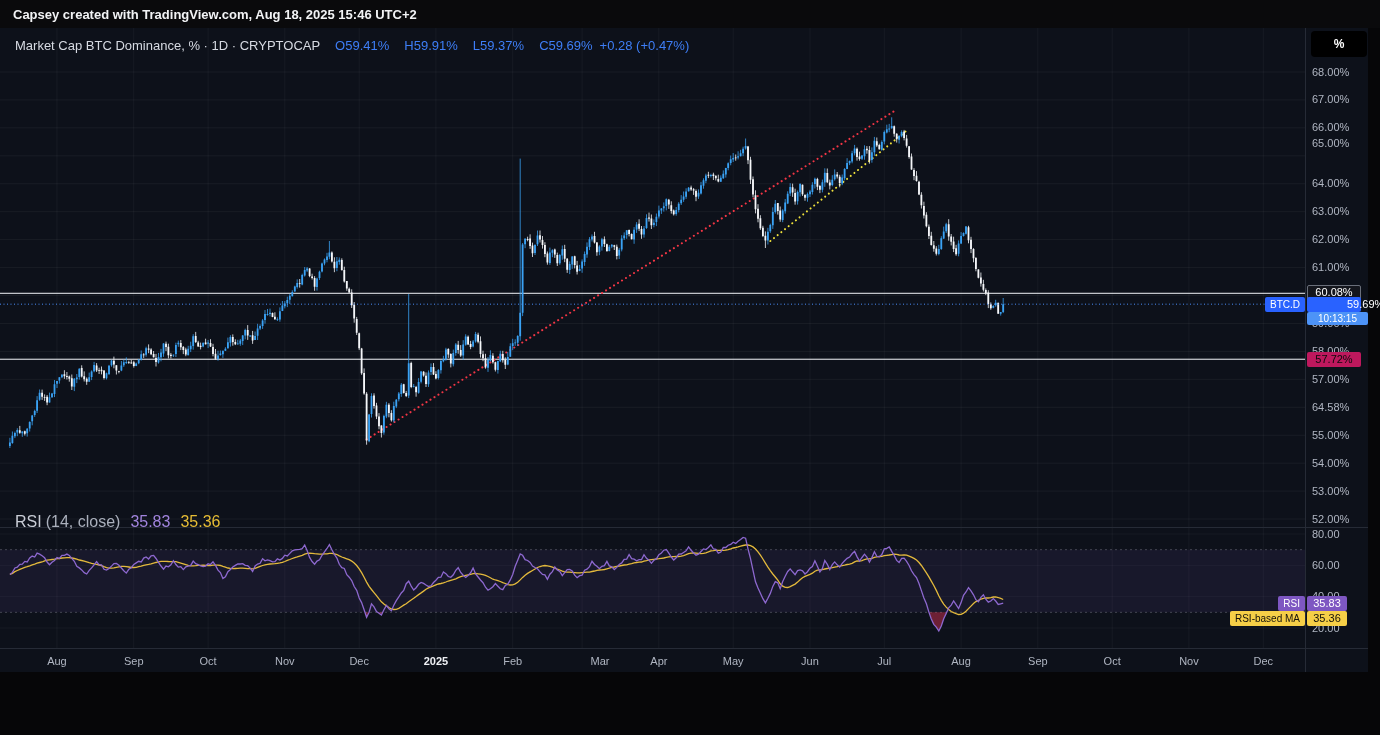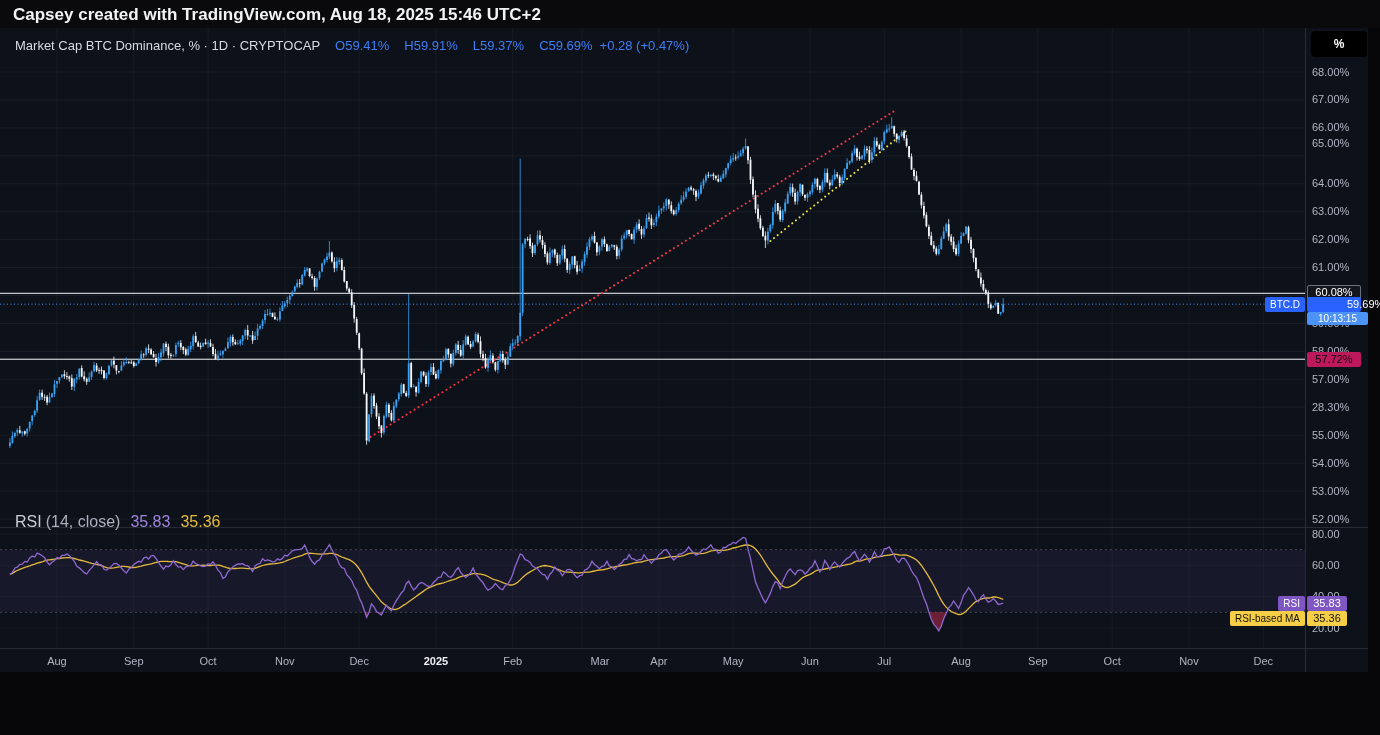--- a/index.html
+++ b/index.html
@@ -1,21 +1,21 @@
 <!DOCTYPE html>
 <html><head>
 <meta charset="utf-8">
 <style>
   * { margin:0; padding:0; box-sizing:border-box; }
   html,body { width:1380px; height:735px; background:#060608; overflow:hidden; }
   .stage { position:relative; width:1380px; height:735px; background:#060608;
            font-family:"Liberation Sans", sans-serif; }
 
   .topbar { position:absolute; left:0; top:0; width:1380px; height:28px; background:#0a0a0c;
-            color:#f2f3f5; font-size:17px; font-weight:700; line-height:29px; padding-left:13px;
+            color:#f2f3f5; font-size:13px; font-weight:700; line-height:29px; padding-left:13px;
             white-space:nowrap; z-index:3; }
 
   .chart-bg { position:absolute; left:0; top:28px; width:1368px; height:644px; background:#0d111a; }
   #chart-svg { position:absolute; left:0; top:28px; width:1368px; height:644px; display:block; }
 
   .legend { position:absolute; left:15px; top:38px; font-size:13px; color:#d6dae2;
             white-space:nowrap; z-index:4; }
   .legend .tok { color:#3e7ef6; margin-left:7px; }
   #ohlc .tok { margin-left:15px; color:#3e7ef6; }
 
@@ -149,21 +149,21 @@
     <div class="ptick" style="top: 120.38px;">66.00%</div>
     <div class="ptick" style="top: 136px;">65.00%</div>
     <div class="ptick" style="top: 176.26px;">64.00%</div>
     <div class="ptick" style="top: 204.2px;">63.00%</div>
     <div class="ptick" style="top: 232.14px;">62.00%</div>
     <div class="ptick" style="top: 260.08px;">61.00%</div>
     <div class="ptick" style="top: 288.02px;">60.00%</div>
     <div class="ptick" style="top: 315.96px;">59.00%</div>
     <div class="ptick" style="top: 343.9px;">58.00%</div>
     <div class="ptick" style="top: 371.84px;">57.00%</div>
-    <div class="ptick" style="top: 399.78px;">28.30%</div>
+    <div class="ptick" style="top: 399.78px;">64.58%</div>
     <div class="ptick" style="top: 427.72px;">55.00%</div>
     <div class="ptick" style="top: 455.66px;">54.00%</div>
     <div class="ptick" style="top: 483.6px;">53.00%</div>
     <div class="ptick" style="top: 511.54px;">52.00%</div>
     <div class="ptick" style="top: 526.5px;">80.00</div>
     <div class="ptick" style="top: 557.833px;">60.00</div>
     <div class="ptick" style="top: 589.167px;">40.00</div>
     <div class="ptick" style="top: 620.5px;">20.00</div>
     <div class="ttick" style="left: 56.963px;">Aug</div>
     <div class="ttick" style="left: 133.75px;">Sep</div>

